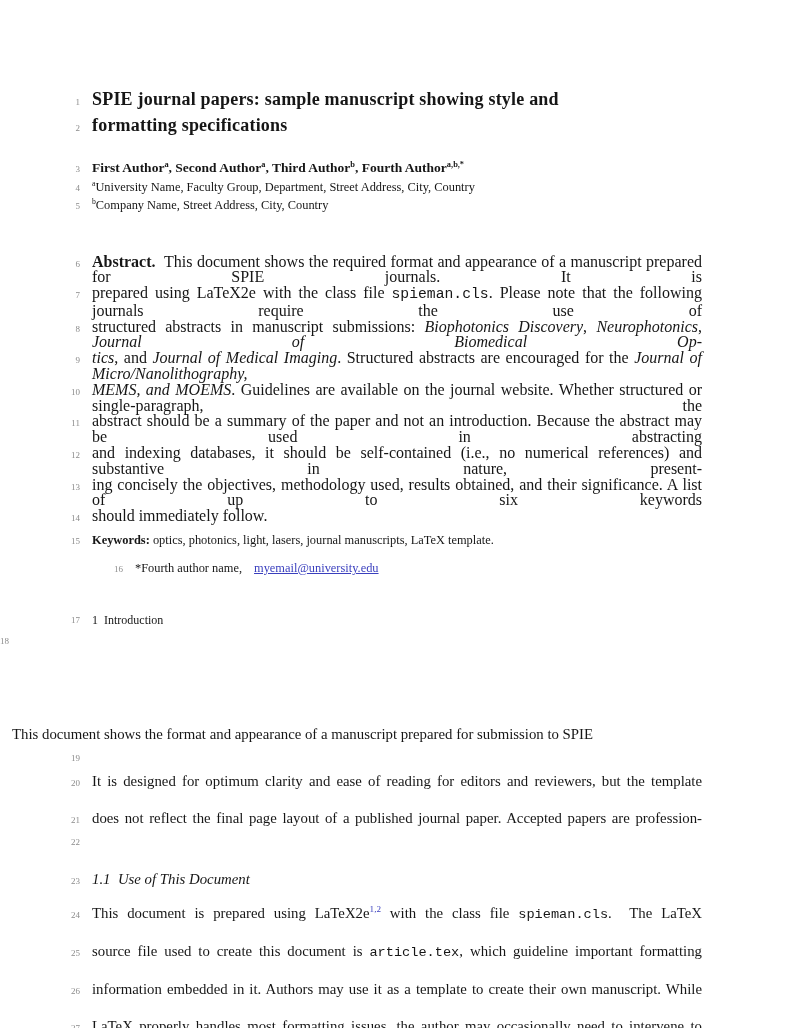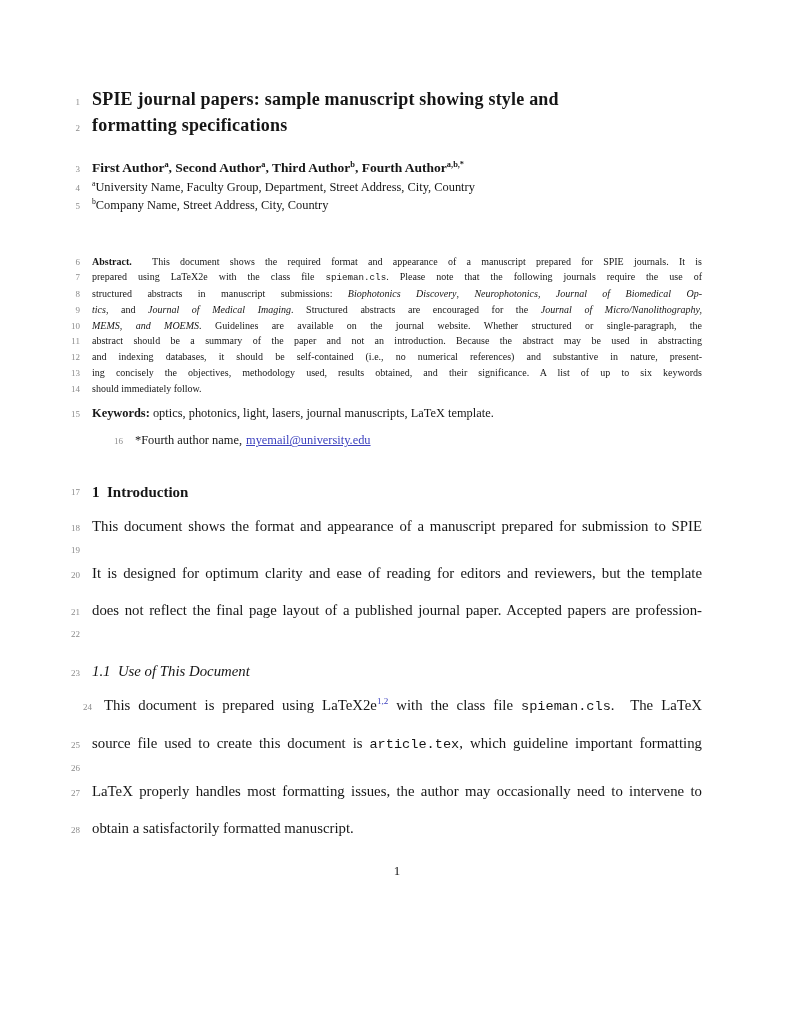--- a/index.html
+++ b/index.html
@@ -25,44 +25,44 @@
   .txt {
     flex: 1 1 auto;
     padding-left: 12px;
     margin-right: 92px;
   }
   .just { text-align: justify; text-justify: inter-word; text-align-last: justify; }
 
   .k-title    .txt { font-size: 18px;   font-weight: bold; line-height: 26px; letter-spacing: 0.2px; }
   .k-author   .txt { font-size: 13.5px; font-weight: bold; line-height: 18.5px; }
   .k-affil    .txt { font-size: 12.4px; line-height: 18px; }
-  .k-abstract .txt { font-size: 10px; line-height: 15.8px; }
+  .k-abstract .txt { font-size: 16px; line-height: 15.8px; }
   .k-keywords .txt { font-size: 12.4px; line-height: 15.8px; }
   .k-note     .txt { font-size: 12.4px; line-height: 15.8px; }
-  .k-section  .txt { font-size: 15px;   font-weight: bold; line-height: 20px; }
+  .k-section  .txt { font-size: 12px;   font-weight: normal; line-height: 20px; }
   .k-subsection .txt { font-size: 14.8px; font-style: italic; line-height: 20px; }
   .k-body     .txt { font-size: 14.8px; line-height: 37px; }
 
   
   .k-title + .k-author      { margin-top: 21px; }
   .k-affil + .k-abstract    { margin-top: 40px; }
   .k-abstract + .k-keywords { margin-top: 9px; }
   .k-keywords + .k-note     { margin-top: 12px; padding-left: 43px; }
   .k-note + .k-section      { margin-top: 33px; align-items: center; }
-  .k-section + .k-body      { margin-top: 6px; }
+  .k-section + .k-body      { margin-top: 6px; flex-direction: column; }
   .k-body + .k-subsection   { margin-top: 22px; }
-  .k-subsection + .k-body   { margin-top: 6px; padding-left: 12px; }
+  .k-subsection + .k-body   { margin-top: 6px; }
 
   .seg-b { font-weight: bold; }
   .seg-i { font-style: italic; }
   .seg-m { font-family: "Liberation Mono", monospace; font-size: 92%; }
   .seg-sup { font-size: 62%; vertical-align: super; line-height: 0; }
   .seg-link { color: var(--link, #3a3fbe); text-decoration: none; }
   .seg-u { text-decoration: underline; }
-  a.seg-link.seg-u { margin-left: 4px; }
+  a.seg-link.seg-u { margin-left: 12px; }
 
   .pagenum {
     margin-top: 16px;
     text-align: center;
     font-size: 13px;
     color: var(--text, #161616);
   }
 </style>
 </head>
 <body>
@@ -162,20 +162,21 @@
       <div class="line k-body">
         <span class="num">24</span>
         <span class="txt just"><span>This document is prepared using LaTeX2e</span><a href="#" class="seg-sup seg-link">1,2</a><span> with the class file </span><span class="seg-m">spieman.cls</span><span>.&nbsp; The LaTeX</span></span>
       </div>
       <div class="line k-body">
         <span class="num">25</span>
         <span class="txt just"><span>source file used to create this document is </span><span class="seg-m">article.tex</span><span>, which guideline important formatting</span></span>
       </div>
       <div class="line k-body">
         <span class="num">26</span>
+        <span class="txt just"><span>information embedded in it. Authors may use it as a template to create their own manuscript. While</span></span>
       </div>
       <div class="line k-body">
         <span class="num">27</span>
         <span class="txt just"><span>LaTeX properly handles most formatting issues, the author may occasionally need to intervene to</span></span>
       </div>
       <div class="line k-body">
         <span class="num">28</span>
         <span class="txt"><span>obtain a satisfactorily formatted manuscript.</span></span>
       </div>
     </div>

